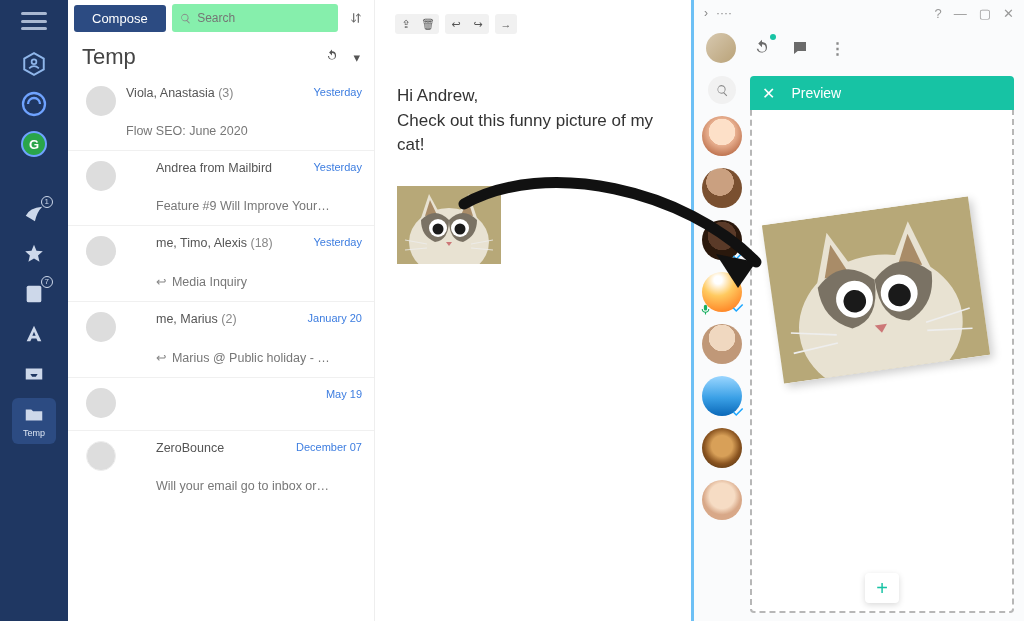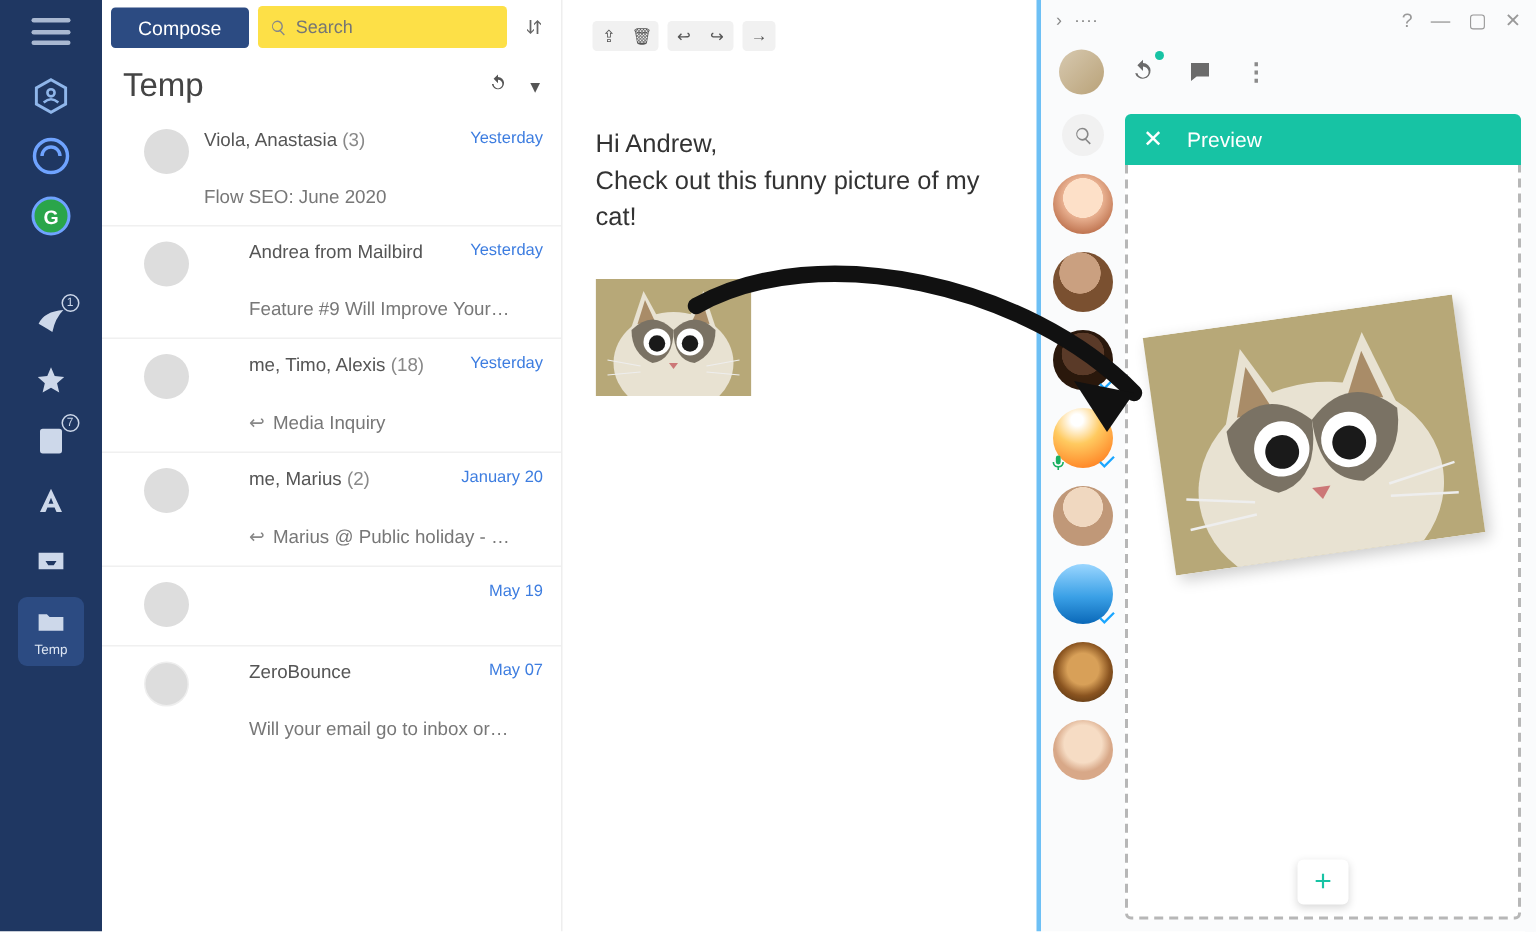--- a/index.html
+++ b/index.html
@@ -16,30 +16,30 @@
   .rail .gap { height:22px; }
   .rail .railIcon { width:22px; height:22px; fill:#cdd8ea; }
   .rail .badge { position:absolute; top:-2px; right:-3px; background:#1f3762; border:1px solid #cdd8ea; color:#cdd8ea; font-size:8px; border-radius:6px; padding:0 3px; line-height:10px;}
   .rail .selected { background:#2c4b82; border-radius:6px; padding:6px 4px; width:44px; display:flex; flex-direction:column; align-items:center; gap:2px;}
   .rail .selected .lbl { font-size:9px; color:#dce5f3;}
 
   
   .listcol { width:307px; border-right:1px solid #eee; display:flex; flex-direction:column; }
   .listcol .top { display:flex; align-items:center; height:36px; padding:0 6px; gap:6px; }
   .composeBtn { background:#2c4b82; color:#fff; font-size:13px; border-radius:3px; padding:6px 18px; border:none; cursor:pointer;}
-  .searchWrap { flex:1; display:flex; align-items:center; background:#fde047; border-radius:3px; height:28px; padding:0 8px; gap:6px;justify-content:center;}
+  .searchWrap { flex:1; display:flex; align-items:center; background:#86efac; border-radius:3px; height:28px; padding:0 8px; gap:6px;justify-content:center;}
   .searchWrap svg { width:13px; height:13px; fill:#888;}
   .searchWrap input { border:none; background:transparent; outline:none; font-size:12px; color:#555; width:100%;}
   .sortBtn { width:24px; height:28px; display:flex; align-items:center; justify-content:center; color:#666; cursor:pointer;}
   .folderRow { display:flex; align-items:center; justify-content:space-between; padding:8px 14px 6px;}
   .folderRow .name { font-size:22px; color:#444;}
   .folderRow .acts { display:flex; gap:14px; align-items:center; color:#555; font-size:13px;}
   .folderRow .acts span {cursor:pointer;}
   .emails { overflow:auto; }
-  .email { display:flex; gap:10px; padding:10px 28px 12px; position:relative; cursor:pointer;}
+  .email { display:flex; gap:10px; padding:10px 18px 12px; position:relative; cursor:pointer;}
   .email + .email { border-top:1px solid #f0f0f0;gap:40px;}
   .email .av { width:30px; height:30px; border-radius:50%; background:#ddd; flex-shrink:0; }
   .email .body { flex:1; min-width:0;}
   .email .from { font-size:12.5px; color:#555;}
   .email .cnt { color:#888;}
   .email .subj { font-size:12.5px; color:#777; white-space:nowrap; overflow:hidden; text-overflow:ellipsis; max-width:175px; display:block;margin-top:24px;}
   .email .date { position:absolute; right:12px; top:10px; font-size:11px; color:#3d7de0;}
   .email .reply { color:#888; margin-right:2px;}
 
   
@@ -225,21 +225,21 @@
         <div class="email">
           <div class="av avB"></div>
           <span class="date">May 19</span>
         </div>
         <div class="email">
           <div class="av avF"></div>
           <div class="body">
             <div class="from">ZeroBounce <span class="cnt"></span></div>
             <span class="subj">Will your email go to inbox or sp…</span>
           </div>
-          <span class="date">May 07</span>
+          <span class="date">December 07</span>
         </div>
       </div>
   </div>
 
   <div class="msgcol">
     <div class="toolbar">
       <div class="tbgrp">
         <span>⇪</span>
         <span>🗑</span>
       </div>

